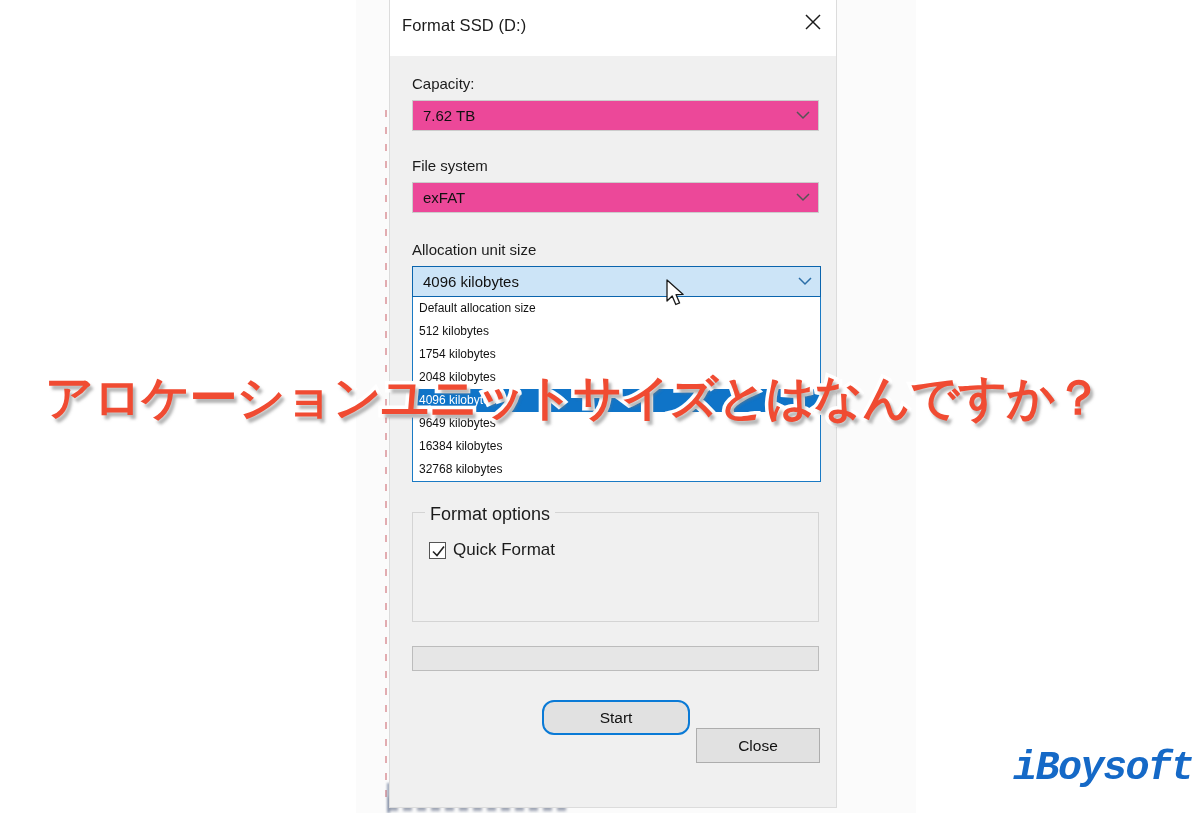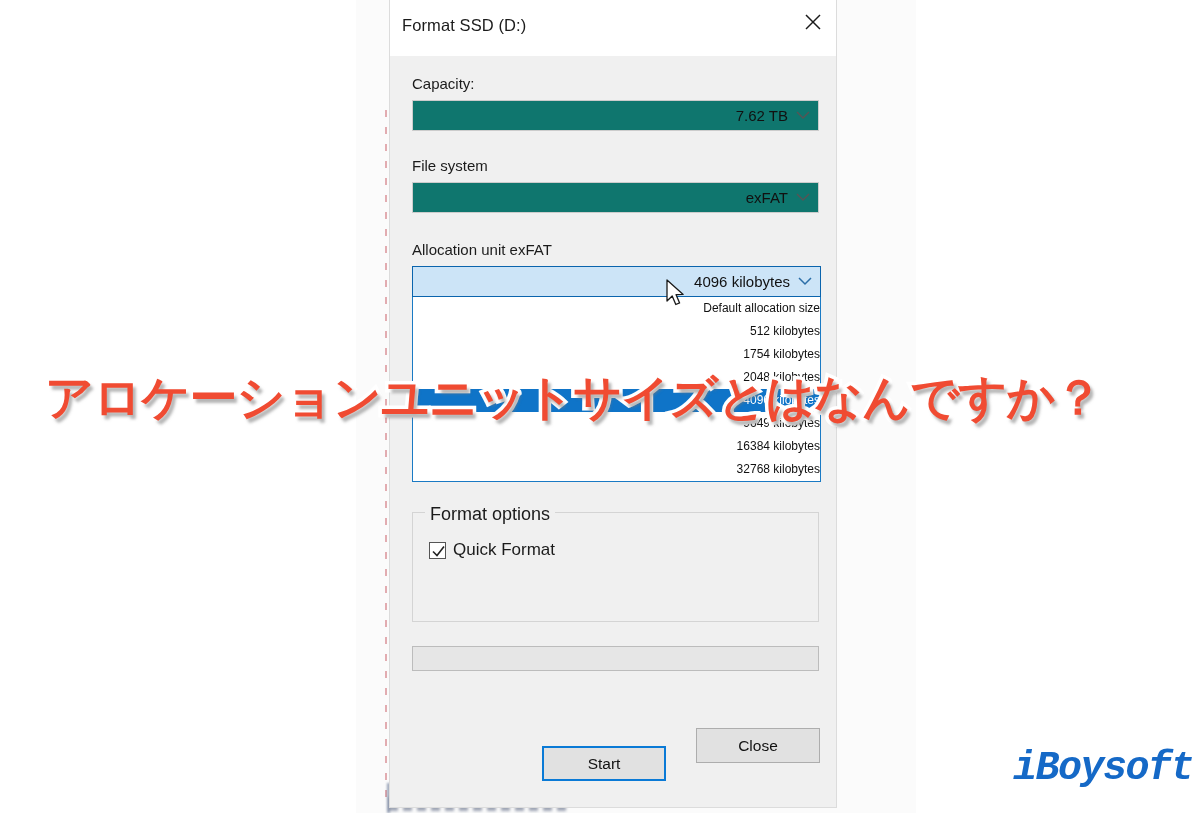--- a/index.html
+++ b/index.html
@@ -88,32 +88,31 @@
     background: transparent;
     border: none;
   }
   .close-btn svg { display: block; }
 
   .body {
     position: relative;
     padding: 0;
     background: #f0f0f0;
     height: 751px;
-    text-align: right;
   }
 
   .field-label {
     position: absolute;
     font-size: 15px;
     color: #1b1b1b;
   }
   .combo {
     position: absolute;
     height: 31px;
-    background: #0f766e;
+    background: #ec4899;
     border: 1px solid #cccccc;
     display: flex;
     align-items: center;
     cursor: default;
   }
   .combo .val {
     padding-left: 10px;
     font-size: 15px;
     color: #111;
     flex: 1;
@@ -288,21 +287,21 @@
       <div class="field-label" style="left:22px; top:101px;">File system</div>
       <div class="combo" style="left:22px; top:126px; width:407px;">
         <div class="val">exFAT</div>
         <div class="chev">
           <svg width="14" height="9" viewBox="0 0 14 9">
               <path d="M1 1 L7 7 L13 1" stroke="#555" stroke-width="1.5" fill="none"></path>
             </svg>
         </div>
       </div>
 
-      <div class="field-label" style="left:22px; top:185px;">Allocation unit exFAT</div>
+      <div class="field-label" style="left:22px; top:185px;">Allocation unit size</div>
       <div class="combo open-combo" style="left:22px; top:210px; width:409px;">
         <div class="val">4096 kilobytes</div>
         <div class="chev">
           <svg width="14" height="9" viewBox="0 0 14 9">
               <path d="M1 1 L7 7 L13 1" stroke="#2b6ea8" stroke-width="1.5" fill="none"></path>
             </svg>
         </div>
       </div>
 
       <div class="dropdown" id="dropdown-list" style="left:22px; top:241px; width:409px;">
@@ -323,21 +322,21 @@
             <svg width="15" height="15" viewBox="0 0 15 15">
                 <path d="M2 7.5 L6 11.5 L13 2.5" stroke="#222" stroke-width="1.6" fill="none"></path>
               </svg>
           </span>
           <span class="lbl">Quick Format</span>
         </div>
       </div>
 
       <div class="progressbar" style="left:22px; top:590px; width:407px; height:25px;"></div>
 
-      <div class="btn primary" style="left:152px; top:690px; width:124px;">Start</div>
+      <div class="btn primary" style="left:152px; top:644px; width:148px;border-radius:12px;">Start</div>
       <div class="btn" style="left:306px; top:672px; width:124px;">Close</div>
 
     </div>
   </div>
 
   <div class="cursor">
     <svg width="22" height="30" viewBox="0 0 22 30">
       <path d="M1 1 L1 22 L6.2 17 L9.8 25.5 L13.6 23.9 L10.1 15.7 L17.2 15.4 Z" fill="#ffffff" stroke="#1a1a1a" stroke-width="1.3" stroke-linejoin="round"></path>
     </svg>
   </div>

